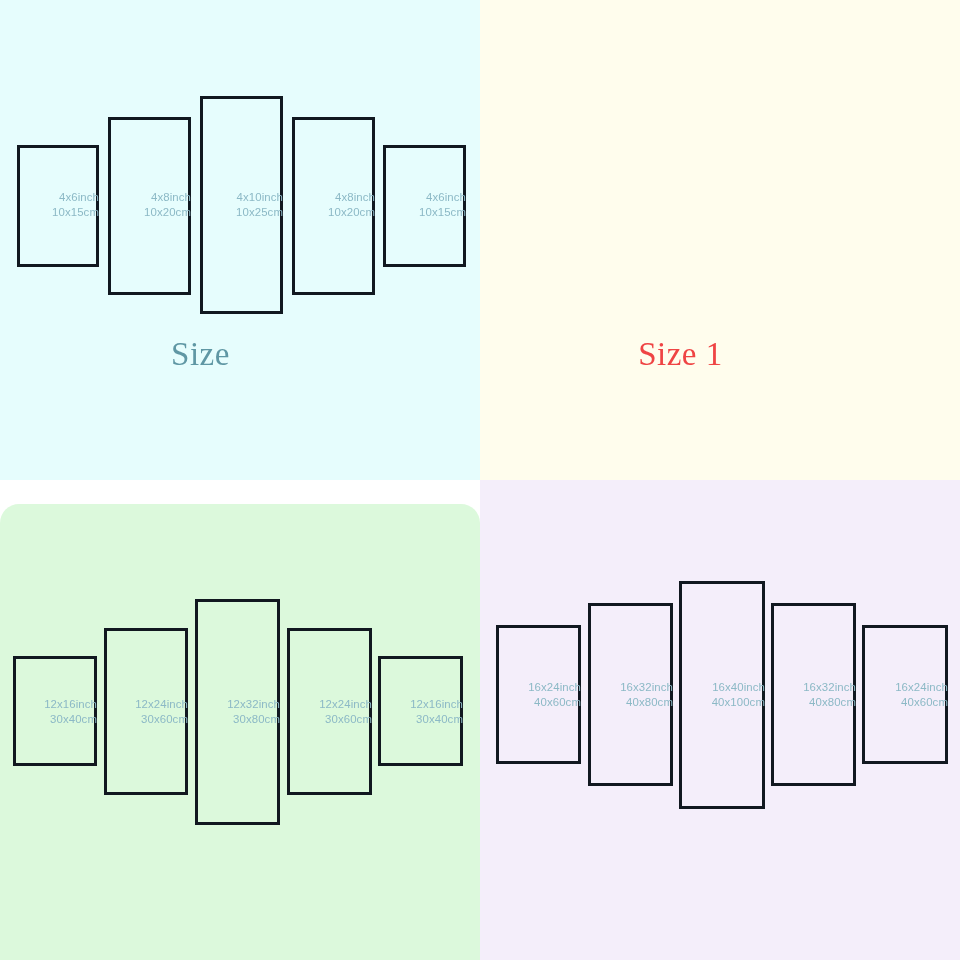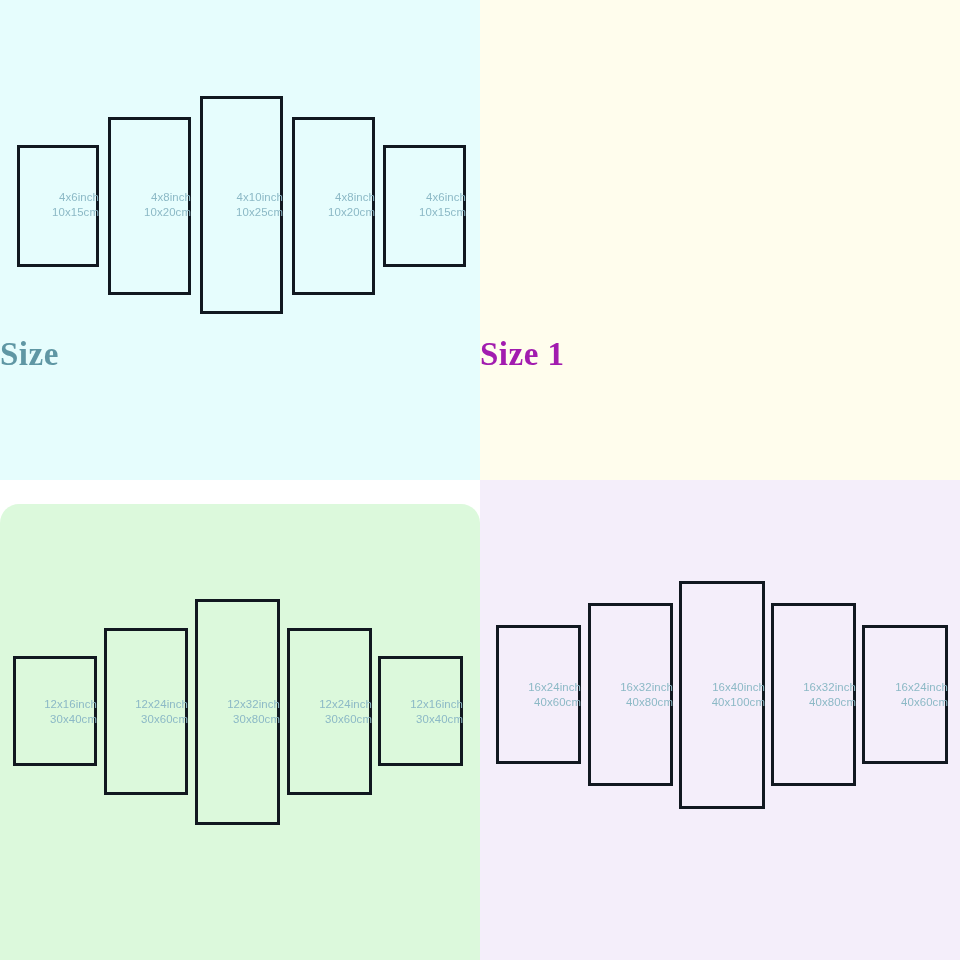--- a/index.html
+++ b/index.html
@@ -62,24 +62,25 @@
   .labelslot {
     position: absolute;
     transform: translateY(-50%);
     text-align: center;
   }
 
   .q-title {
     position: absolute;
     left: 0;
     width: 401px;
+    text-align: center;
     top: 336px;
     color: #5f97a4;
     font-family: "Liberation Serif", serif;
-    font-weight: bold;
+    font-weight: normal;
     font-size: 33px;
     letter-spacing: 0.5px;
   }
   .q-bl .q-title, .q-br .q-title { top: 345px; }
 </style>
 </head>
 <body>
 
 <div id="board">
     <div class="quadrant q-tl" style="background: rgb(230, 253, 253);">
@@ -117,21 +118,21 @@
           <div class="panel-label" style="color: rgb(140, 185, 198);">
             <span class="lbl-in">4x6inch</span>
             <span class="lbl-cm">10x15cm</span>
           </div>
         </div>
       </div>
       <div class="q-title" style="color: rgb(95, 151, 164);">Size</div>
     </div>
     <div class="quadrant q-tr" style="background: rgb(255, 253, 237);">
       <div class="panels"></div>
-      <div class="q-title" style="color: #a21caf;">Size 1</div>
+      <div class="q-title" style="color: #ef4444;">Size 1</div>
     </div>
     <div class="quadrant q-bl" style="background: rgb(220, 249, 220);">
       <div class="panels">
         <div class="panel" style="left: 13px; top: 152px; width: 84px; height: 110px; border-color: rgb(17, 24, 32);"></div>
         <div class="labelslot" style="left: 13px; width: 84px; top: 208px;">
           <div class="panel-label" style="color: rgb(140, 185, 198);">
             <span class="lbl-in">12x16inch</span>
             <span class="lbl-cm">30x40cm</span>
           </div>
         </div>

